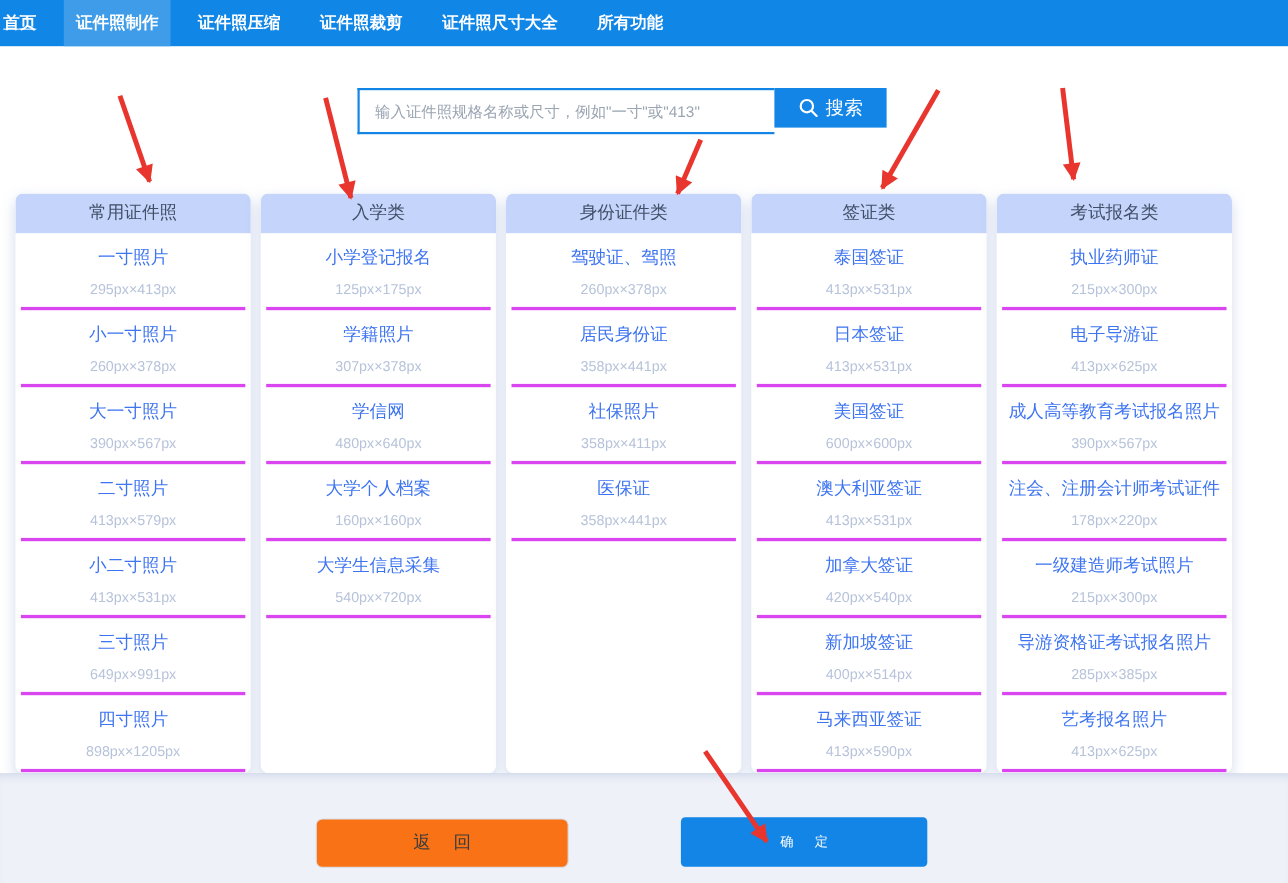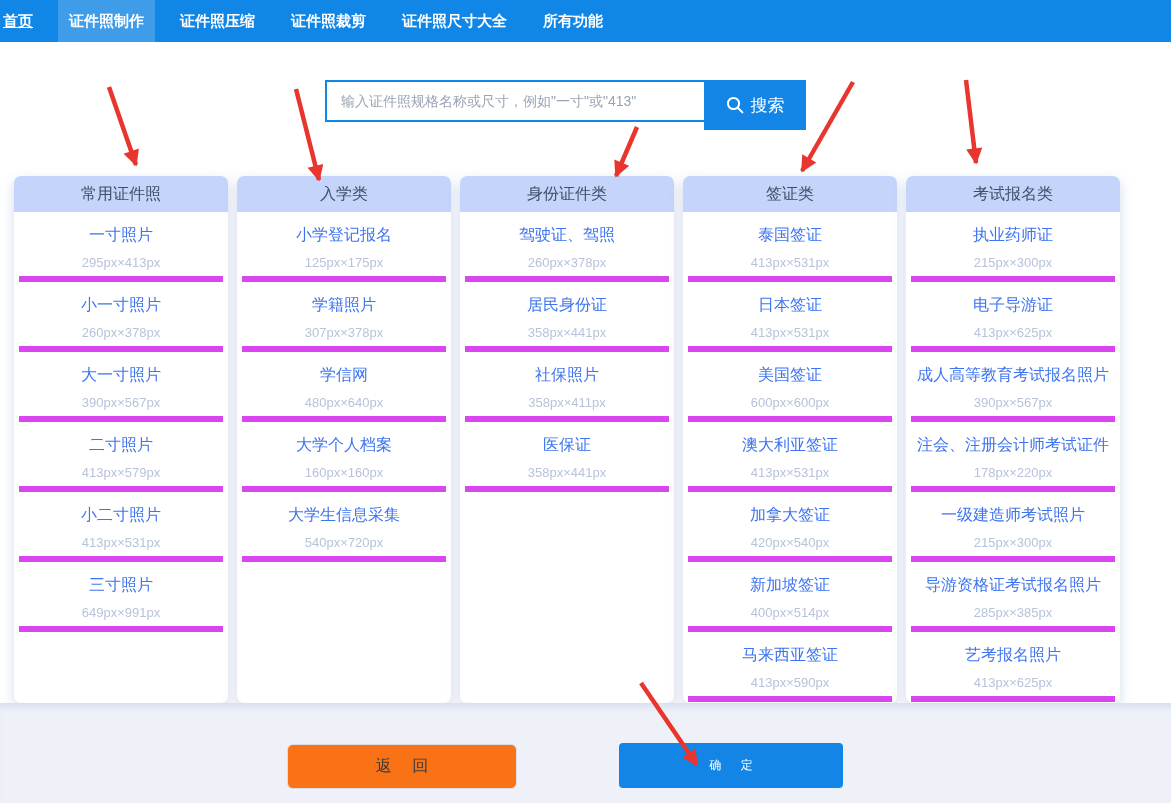--- a/index.html
+++ b/index.html
@@ -29,42 +29,42 @@
     position:absolute; top:80px; left:325px; width:481px; height:42px;
     display:flex;
   }
   .search-input {
     flex:1; height:42px; border:2px solid #1285e6; border-right:none;
     padding:0 14px; font-size:14px; color:#333; outline:none;
     font-family:inherit;
   }
   .search-input::placeholder { color:#9aa4b2; }
   .search-btn {
-    width:102px; height:50px; background:#1285e6; border:none;
+    width:102px; height:36px; background:#1285e6; border:none;
     color:#fff; font-size:17px; cursor:pointer;
     display:flex; align-items:center; justify-content:center; gap:7px;
     font-family:inherit;
   }
 
   
   .cards {
     position:absolute; top:176px; left:14px; width:1106px;
     display:flex; gap:9px;
   }
   .cat-card {
     width:214px; height:527px; background:#ffffff; border-radius:7px;
     box-shadow:0 5px 13px rgba(136,160,205,0.38);
     overflow:hidden;
   }
   .cat-header {
     height:36px; line-height:36px; text-align:center;
     background:#c5d4fa; color:#414e68; font-size:16px;
   }
   .spec-item {
-    height:70px; margin:0 5px; border-bottom:6px solid #d946ef;
+    height:70px; margin:0 5px; border-bottom:3px solid #d946ef;
     text-align:center; padding-top:14px; cursor:pointer;
   }
   .spec-name {
     font-size:16px; color:#3d74f1; line-height:18px; white-space:nowrap;
   }
   .spec-size {
     font-size:13px; color:#b7c3da; margin-top:11px;
   }
 
   
@@ -134,20 +134,24 @@
         <div class="spec-name">二寸照片</div>
         <div class="spec-size">413px×579px</div>
       </div>
       <div class="spec-item">
         <div class="spec-name">小二寸照片</div>
         <div class="spec-size">413px×531px</div>
       </div>
       <div class="spec-item">
         <div class="spec-name">三寸照片</div>
         <div class="spec-size">649px×991px</div>
+      </div>
+      <div class="spec-item">
+        <div class="spec-name">四寸照片</div>
+        <div class="spec-size">898px×1205px</div>
       </div>
     </div>
     <div class="cat-card">
       <div class="cat-header">入学类</div>
       <div class="spec-item">
         <div class="spec-name">小学登记报名</div>
         <div class="spec-size">125px×175px</div>
       </div>
       <div class="spec-item">
         <div class="spec-name">学籍照片</div>

